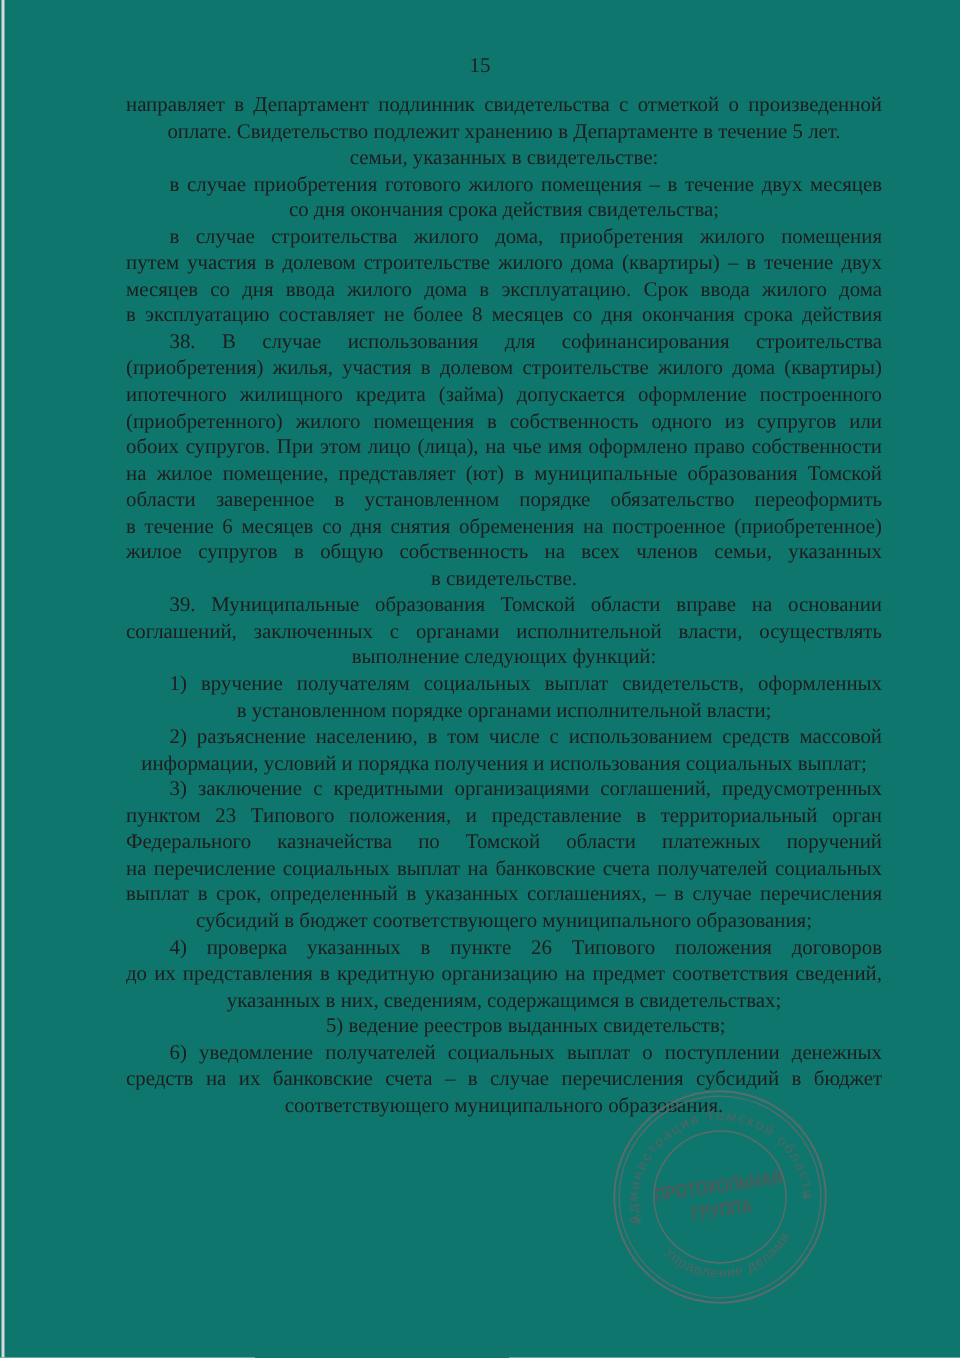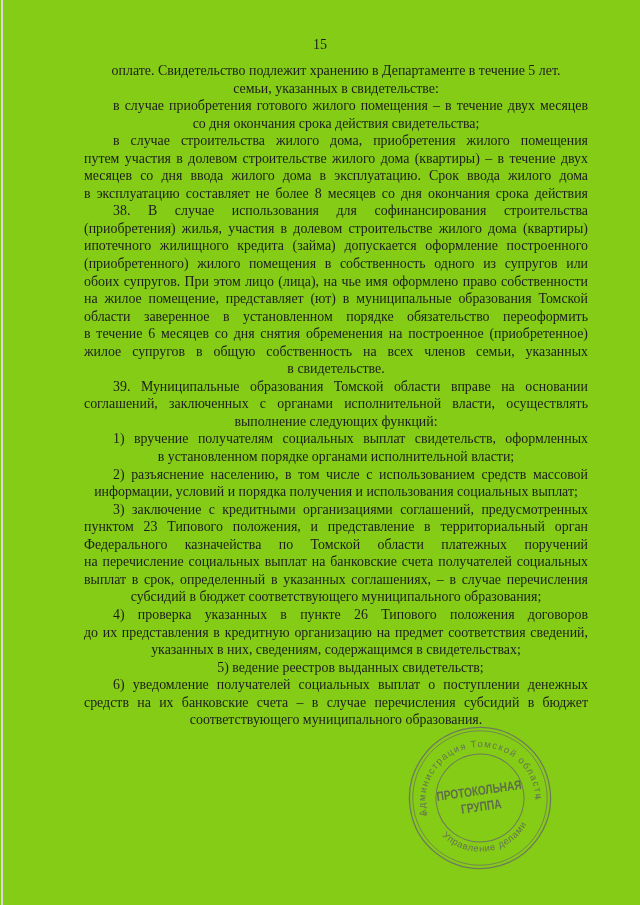--- a/index.html
+++ b/index.html
@@ -6,21 +6,21 @@
   body {
     width: 640px; height: 905px;
     background: #ffffff;
     font-family: "Liberation Serif", serif;
     overflow: hidden;
     position: relative;
   }
   .page {
     position: absolute; left: 0; top: 0;
     width: 640px; height: 905px;
-    background: #84cc16;
+    background: #0f766e;
   }
   .scan-edge {
     position: absolute; left: 1px; top: 0; bottom: 0;
     width: 2px; background: #d9d9d9;
   }
   .page-number {
     position: absolute; top: 37px; left: 0;
     width: 640px; text-align: center;
     font-size: 14px; color: #1e1e1e;
   }
@@ -62,20 +62,21 @@
 </head>
 <body>
 
 <div class="page">
   <div class="scan-edge"></div>
 
   <div class="page-number">15</div>
 
   <div class="text-block">
       <div class="para">
+        <div class="line j">направляет в Департамент подлинник свидетельства с отметкой о произведенной</div>
         <div class="line">оплате. Свидетельство подлежит хранению в Департаменте в течение 5 лет.</div>
       </div>
       <div class="para">
         <div class="line">семьи, указанных в свидетельстве:</div>
       </div>
       <div class="para">
         <div class="line j ind">в случае приобретения готового жилого помещения – в течение двух месяцев</div>
         <div class="line">со дня окончания срока действия свидетельства;</div>
       </div>
       <div class="para">

